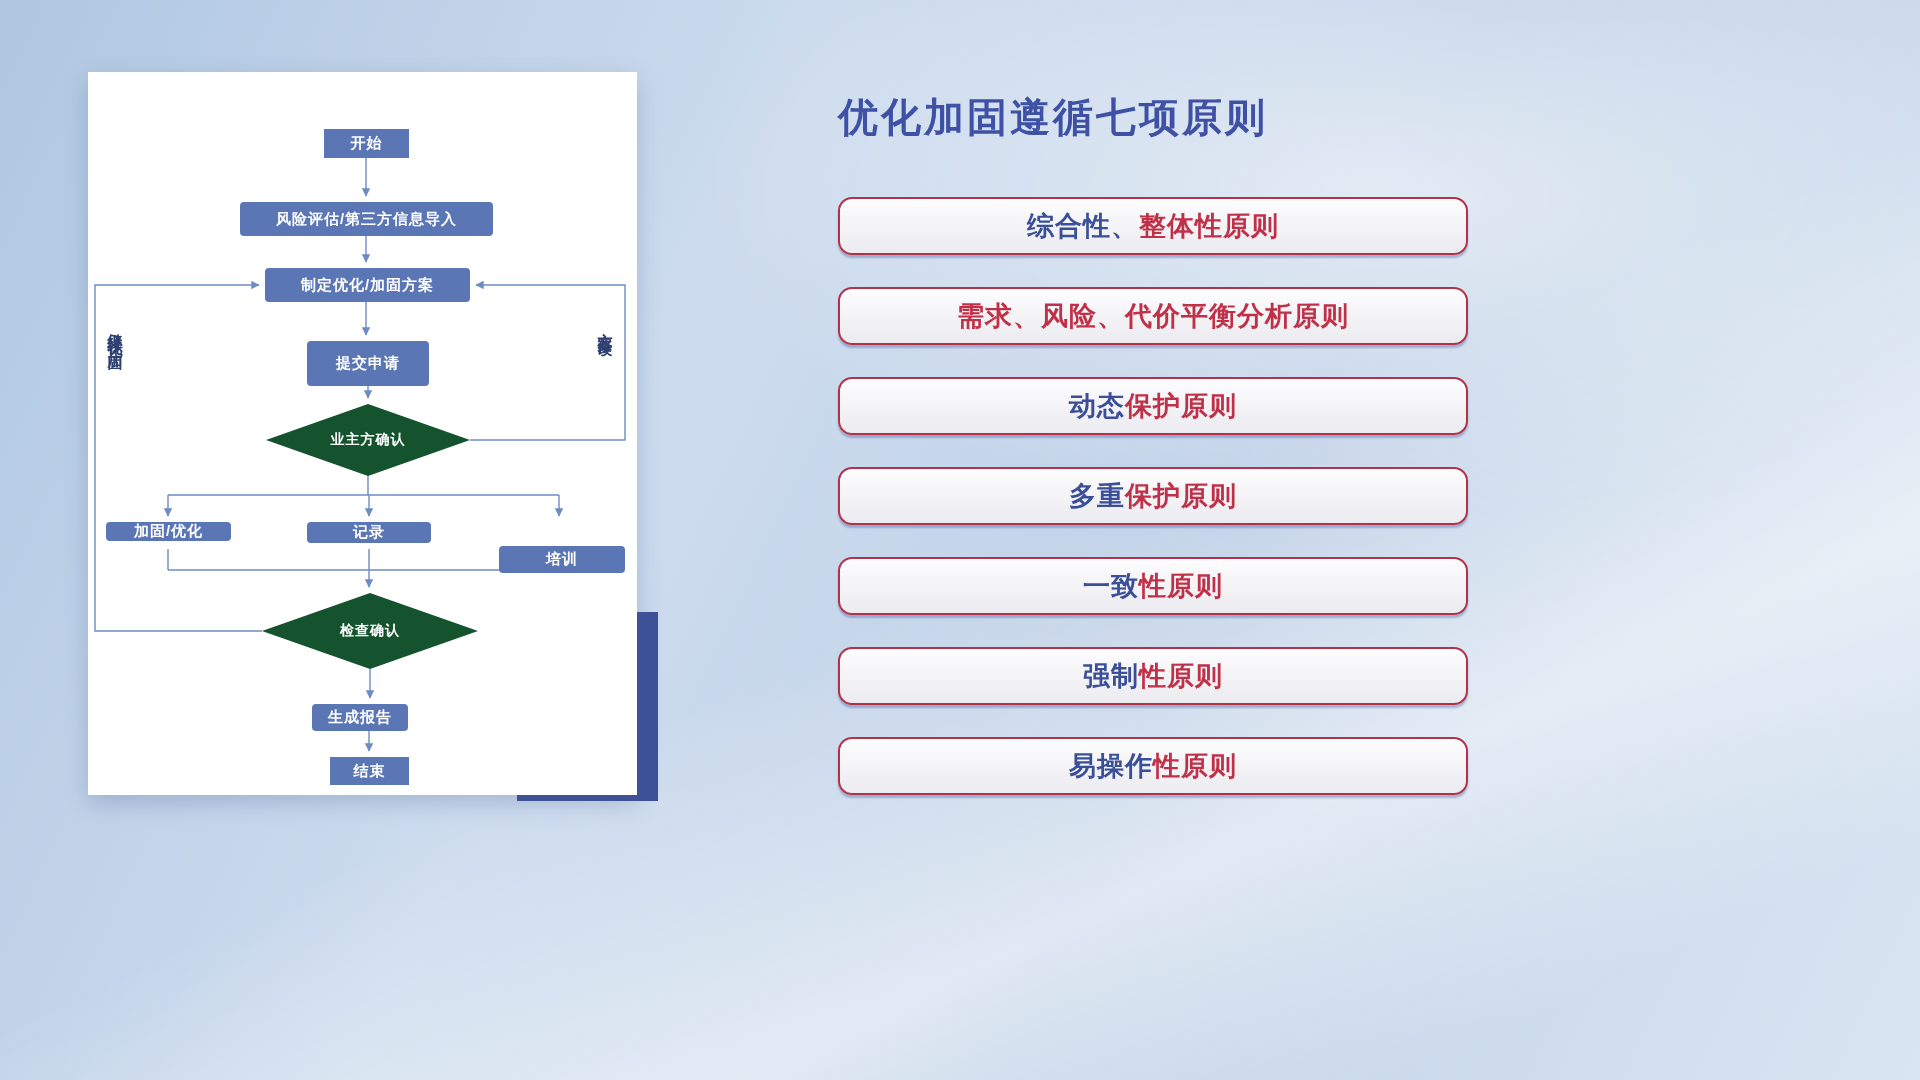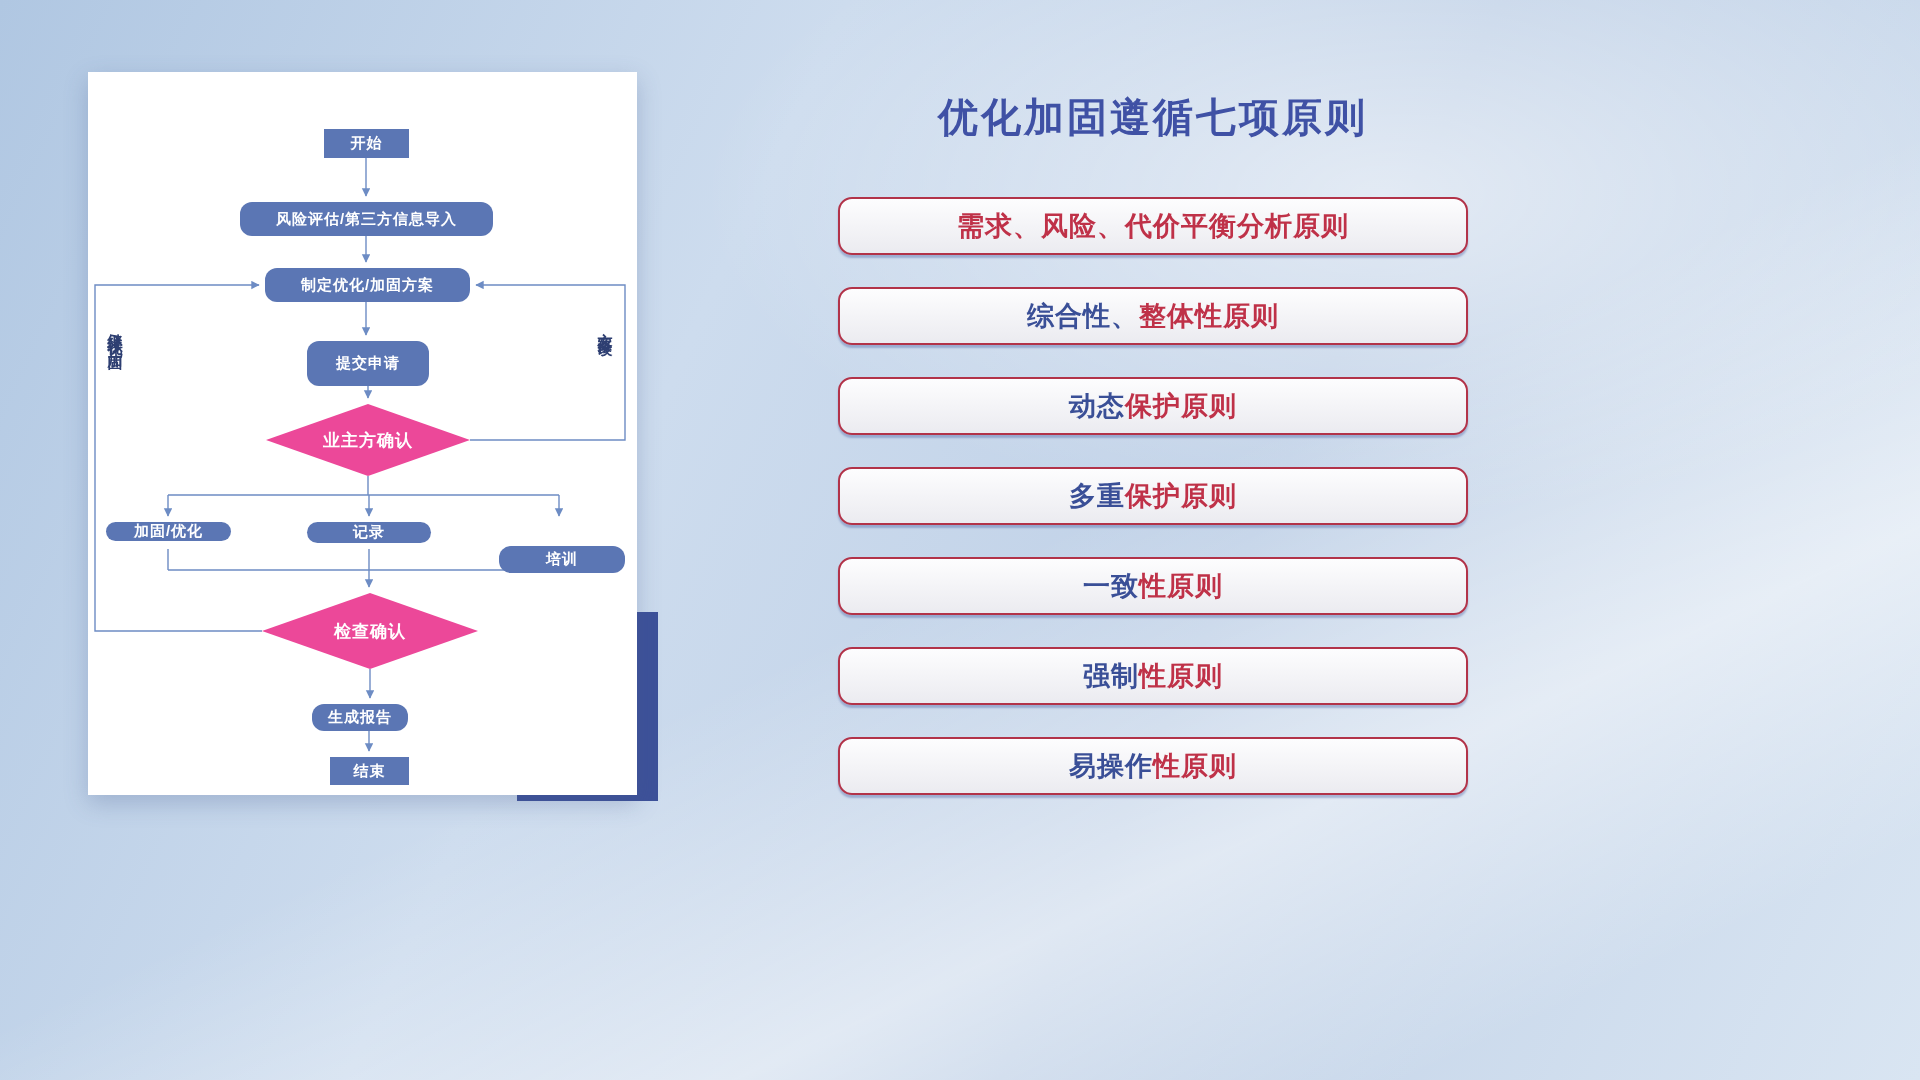--- a/index.html
+++ b/index.html
@@ -14,26 +14,26 @@
 
   
   .accent-rect{position:absolute;left:517px;top:612px;width:141px;height:189px;background:#3d5199;}
   .card{
     position:absolute;left:88px;top:72px;width:549px;height:723px;background:#ffffff;
     box-shadow:0 8px 22px rgba(70,90,140,.28);
   }
   .card svg{position:absolute;left:0;top:0;width:549px;height:723px;}
   .node{
     position:absolute;background:#5b76b4;color:#ffffff;display:flex;align-items:center;justify-content:center;
-    font-size:15px;font-weight:bold;border-radius:12px;letter-spacing:1px;white-space:nowrap;
+    font-size:15px;font-weight:bold;border-radius:4px;letter-spacing:1px;white-space:nowrap;
   }
   .node.pill{border-radius:0;}
   .diamond{
-    position:absolute;background:#ec4899;color:#ffffff;display:flex;align-items:center;justify-content:center;
-    font-size:17px;font-weight:bold;letter-spacing:1px;
+    position:absolute;background:#14532d;color:#ffffff;display:flex;align-items:center;justify-content:center;
+    font-size:14px;font-weight:bold;letter-spacing:1px;
     clip-path:polygon(50% 0,100% 50%,50% 100%,0 50%);
   }
   .vlabel{
     position:absolute;writing-mode:vertical-rl;color:#2e3f72;font-weight:bold;font-size:15px;
     letter-spacing:3px;line-height:1;
   }
 
   
   #n-start    {left:236px;top:57px; width:85px; height:29px;}
   #n-risk     {left:152px;top:130px;width:253px;height:34px;}
@@ -44,21 +44,21 @@
   #n-record   {left:219px;top:450px;width:124px;height:21px;}
   #n-training {left:411px;top:450px;width:126px;height:27px;margin-top:24px;}
   #d-check    {left:174px;top:521px;width:216px;height:76px;}
   #n-report   {left:224px;top:632px;width:96px;height:27px;}
   #n-end      {left:242px;top:685px;width:79px; height:28px;}
   #lbl-left   {left:20px; top:250px;}
   #lbl-right  {left:510px;top:248px;}
 
   
   .slide-title{
-    position:absolute;left:838px;top:90px;width:630px;text-align:center;
+    position:absolute;left:838px;top:90px;width:630px;text-align:left;
     font-size:40px;font-weight:bold;color:#3f51a5;letter-spacing:3px;
   }
   .principles{
     position:absolute;left:838px;top:197px;width:630px;
     display:flex;flex-direction:column;gap:32px;
   }
   .principle{
     height:58px;border-radius:14px;border:2px solid #b23349;
     background:linear-gradient(#fdfdfe,#ebebf0);
     display:flex;align-items:center;justify-content:center;
@@ -113,26 +113,26 @@
   <div class="node pill" id="n-end">结束</div>
 
   <div class="vlabel" id="lbl-left">继续优化/加固</div>
   <div class="vlabel" id="lbl-right">方案修改</div>
 </div>
 
 <div class="slide-title">优化加固遵循七项原则</div>
 
 <div class="principles">
   <div class="principle">
+    <span data-color="navy">综合性、</span>
+      <span data-color="red">整体性原则</span>
+  </div>
+  <div class="principle">
     <span data-color="red">需求、风险、代价平衡分析原则</span>
       <span data-color="red"></span>
-  </div>
-  <div class="principle">
-    <span data-color="navy">综合性、</span>
-      <span data-color="red">整体性原则</span>
   </div>
   <div class="principle">
     <span data-color="navy">动态</span>
       <span data-color="red">保护原则</span>
   </div>
   <div class="principle">
     <span data-color="navy">多重</span>
       <span data-color="red">保护原则</span>
   </div>
   <div class="principle">

